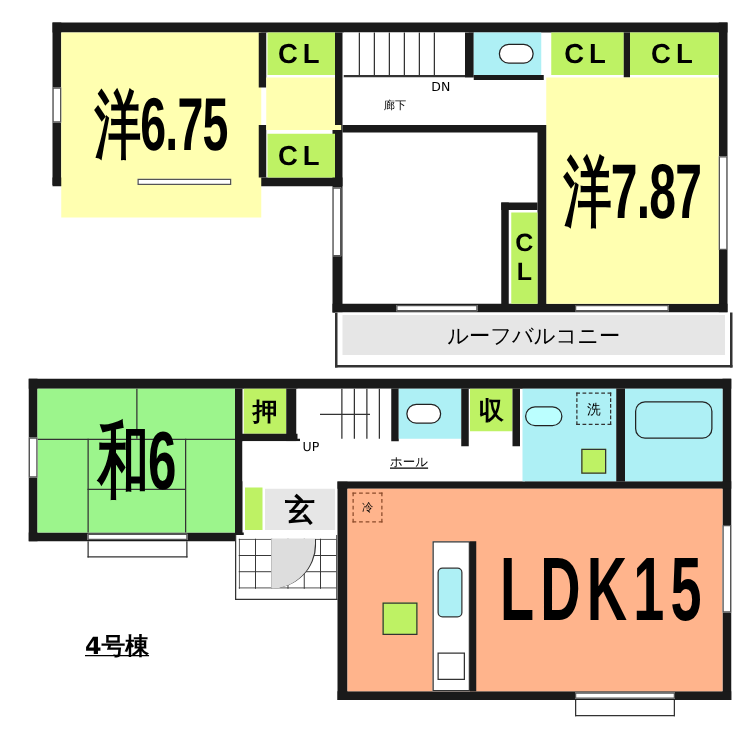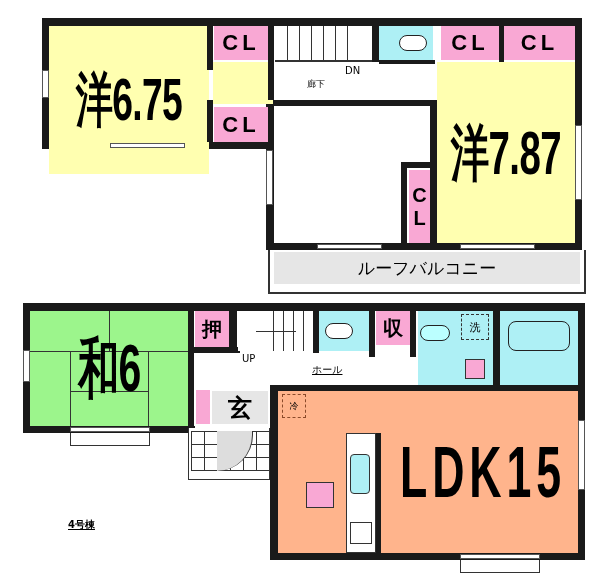--- a/index.html
+++ b/index.html
@@ -1,21 +1,21 @@
 <!DOCTYPE html>
 <html><head>
 <meta charset="utf-8">
 <style>
   html,body{margin:0;padding:0;background:#fff;}
   body{width:600px;height:586px;position:relative;overflow:hidden;font-family:"DejaVu Sans","Liberation Sans",sans-serif;}
   .abs{position:absolute;box-sizing:border-box;}
   .wall{background:#1a1a1a;}
   .room{display:flex;align-items:center;justify-content:center;color:#000;}
   .yellow{background:#ffffb0;}
-  .lav{background:#f9a8d4;}
+  .lav{background:#bef264;}
   .cyan{background:#aef0f5;}
   .green{background:#9cf58c;}
   .orange{background:#ffb48c;}
   .grey{background:#e6e6e6;}
   .white{background:#fff;}
   .big{font-family:"Liberation Sans","DejaVu Sans",sans-serif;font-weight:bold;transform:scaleX(0.62);white-space:nowrap;letter-spacing:-1px;}
   .cl{font-family:"Liberation Sans",sans-serif;font-size:22px;font-weight:bold;letter-spacing:4px;}
   .small{font-size:10px;}
   .win{background:#fff;border:1px solid #555;}
   .line{background:#333;}
@@ -186,14 +186,14 @@
       <div class="abs cyan" style="left:3px;top:20px;width:20px;height:40px;border:1.5px solid #333;border-radius:4px;"></div>
       <div class="abs" style="left:3px;top:88px;width:22px;height:22px;border:1px solid #333;"></div>
     </div>
     <div class="abs wall" style="left:98px;top:42px;width:5px;height:120px;"></div>
     <span class="big" style="font-size:72px;margin-left:110px;letter-spacing:8px;">LDK15</span>
   </div>
   <div class="abs win" style="left:578px;top:120px;width:7px;height:70px;"></div>
   <div class="abs win" style="left:460px;top:254px;width:80px;height:5px;"></div>
   <div class="abs" style="left:460px;top:260px;width:80px;height:13px;border:1px solid #333;border-top:none;"></div>
 
-  <div class="abs" style="left:68px;top:218px;font-size:10px;font-weight:bold;text-decoration:underline;">4号棟</div>
+  <div class="abs" style="left:68px;top:204px;font-size:19px;font-weight:bold;text-decoration:underline;">4号棟</div>
 </div>
 
 </body></html>

